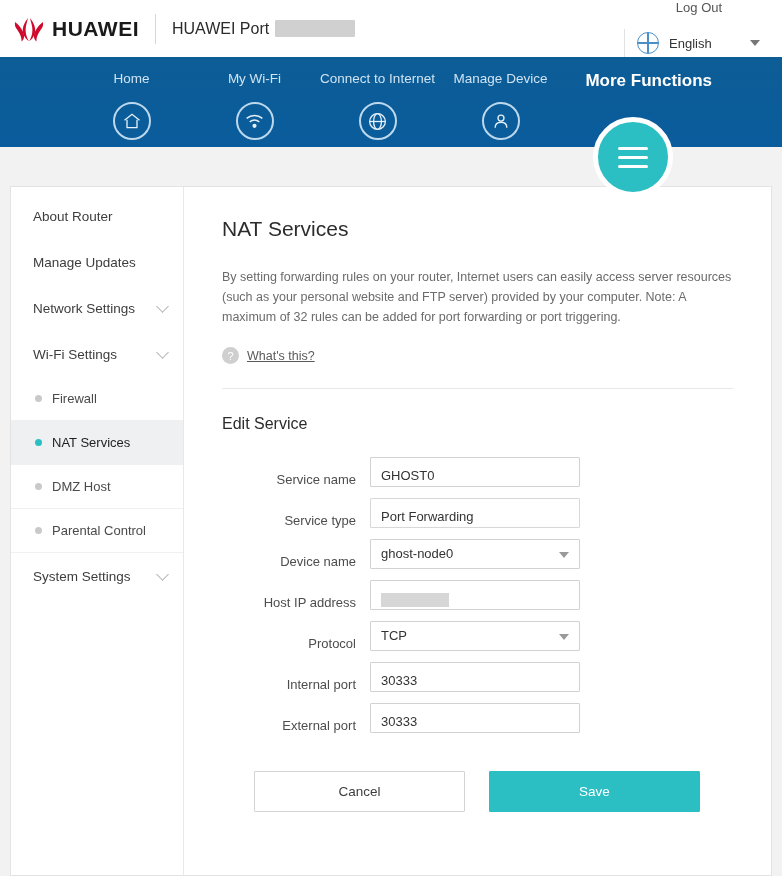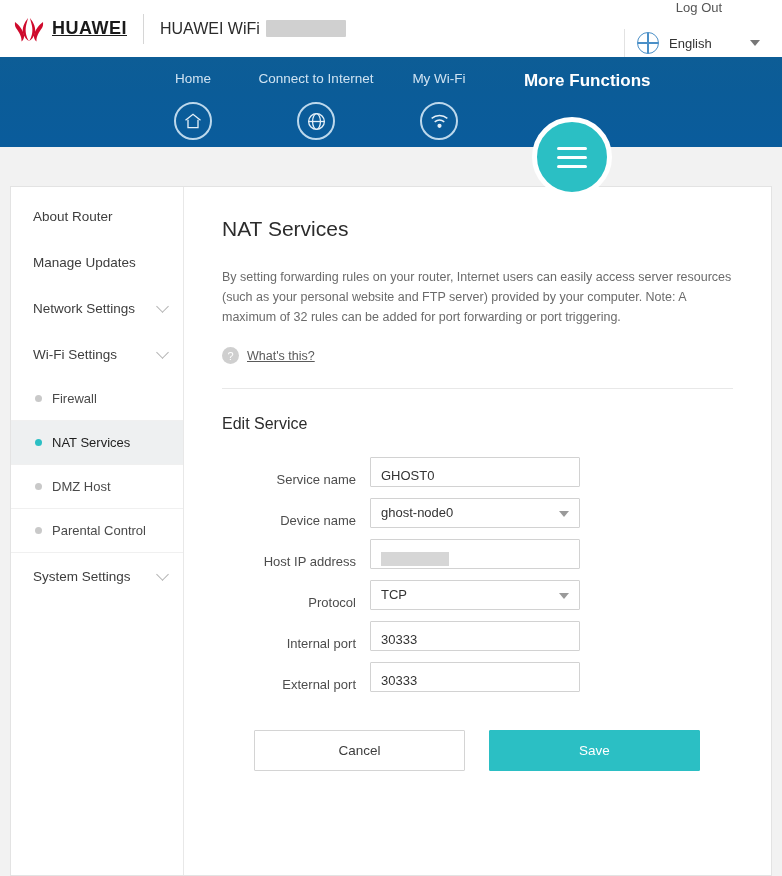--- a/index.html
+++ b/index.html
@@ -22,25 +22,24 @@
     padding: 0 0 0 14px;
     position: relative;
   }
   .logo-wrap {
     display: flex;
     align-items: center;
     gap: 8px;
   }
   .logo-mark { width: 30px; height: 26px; display: block; }
   .logo-text {
-    font-size: 18px;
+    font-size: 21px;
     font-weight: bold;
     color: #1a1a1a;
     letter-spacing: 0.5px;
-    text-decoration: underline;
   }
   .topbar-divider {
     width: 1px;
     height: 30px;
     background: #d6d6d6;
     margin: 0 16px;
   }
   .device-title {
     font-size: 16px;
     color: #2b2b2b;
@@ -379,21 +378,21 @@
     <svg class="logo-mark" viewBox="0 0 30 26">
       <path d="M14 2 C10 7 8 12 9 17 C10 21 13 24 15 25 C12 21 11 15 12 10 C12.6 7 13.6 4 14 2 Z" fill="#cf0a2c"></path>
       <path d="M16 2 C20 7 22 12 21 17 C20 21 17 24 15 25 C18 21 19 15 18 10 C17.4 7 16.4 4 16 2 Z" fill="#cf0a2c"></path>
       <path d="M1 6 C5 9 9 14 10 19 C10.5 22 9 24.5 7.5 25.5 C8 21 5 16 2 12 C0.8 10.3 0.8 7.5 1 6 Z" fill="#cf0a2c"></path>
       <path d="M29 6 C25 9 21 14 20 19 C19.5 22 21 24.5 22.5 25.5 C22 21 25 16 28 12 C29.2 10.3 29.2 7.5 29 6 Z" fill="#cf0a2c"></path>
     </svg>
     <span class="logo-text">HUAWEI</span>
   </div>
   <div class="topbar-divider"></div>
   <div class="device-title">
-    <span>HUAWEI WiFi</span>
+    <span>HUAWEI Port</span>
     <span class="redacted redact-title"></span>
   </div>
   <div class="topbar-right">
     <a class="logout">Log Out</a>
     <div class="lang-box">
       <span class="globe"></span>
       <span class="lang-text">English</span>
       <span class="caret-down"></span>
     </div>
   </div>
@@ -404,36 +403,45 @@
     <div class="nav-item">
       <span class="nav-label">Home</span>
       <span class="nav-icon">
         <svg width="20" height="20" viewBox="0 0 24 24" fill="none" stroke="#e5f0f8" stroke-width="1.6">
           <path d="M3 11 L12 4 L21 11"></path>
             <path d="M6 10.5 V20 H18 V10.5"></path>
         </svg>
       </span>
     </div>
     <div class="nav-item">
+      <span class="nav-label">My Wi-Fi</span>
+      <span class="nav-icon">
+        <svg width="21" height="18" viewBox="0 0 24 20" fill="none" stroke="#e5f0f8" stroke-width="1.6">
+          <path d="M3 7 A14 14 0 0 1 21 7"></path>
+            <path d="M6.5 11 A9 9 0 0 1 17.5 11"></path>
+            <circle cx="12" cy="15.5" r="1.6" fill="#e5f0f8"></circle>
+        </svg>
+      </span>
+    </div>
+    <div class="nav-item">
       <span class="nav-label">Connect to Internet</span>
       <span class="nav-icon">
         <svg width="21" height="21" viewBox="0 0 24 24" fill="none" stroke="#e5f0f8" stroke-width="1.5">
           <circle cx="12" cy="12" r="9"></circle>
             <path d="M3 12 H21"></path>
             <ellipse cx="12" cy="12" rx="4.5" ry="9"></ellipse>
         </svg>
       </span>
     </div>
     <div class="nav-item">
-      <span class="nav-label">My Wi-Fi</span>
+      <span class="nav-label">Manage Device</span>
       <span class="nav-icon">
-        <svg width="21" height="18" viewBox="0 0 24 20" fill="none" stroke="#e5f0f8" stroke-width="1.6">
-          <path d="M3 7 A14 14 0 0 1 21 7"></path>
-            <path d="M6.5 11 A9 9 0 0 1 17.5 11"></path>
-            <circle cx="12" cy="15.5" r="1.6" fill="#e5f0f8"></circle>
+        <svg width="20" height="20" viewBox="0 0 24 24" fill="none" stroke="#e5f0f8" stroke-width="1.6">
+          <circle cx="12" cy="8.5" r="3.6"></circle>
+            <path d="M5 20 C5 15.5 8.2 13.5 12 13.5 C15.8 13.5 19 15.5 19 20"></path>
         </svg>
       </span>
     </div>
     <div class="nav-item more active">
       <span class="nav-label">More Functions</span>
       <div class="hamburger-btn">
         <span></span>
           <span></span>
           <span></span>
       </div>
@@ -489,20 +497,24 @@
         <a>What's this?</a>
       </div>
       <div class="hr"></div>
       <div class="section-title">Edit Service</div>
 
       <div class="form-row">
         <div class="form-label">Service name</div>
         <div class="field">GHOST0</div>
       </div>
 
+      <div class="form-row">
+        <div class="form-label">Service type</div>
+        <div class="field plain">Port Forwarding</div>
+      </div>
 
       <div class="form-row">
         <div class="form-label">Device name</div>
         <div class="field select">
           <span>ghost-node0</span>
           <span class="sel-caret"></span>
         </div>
       </div>
 
       <div class="form-row">

